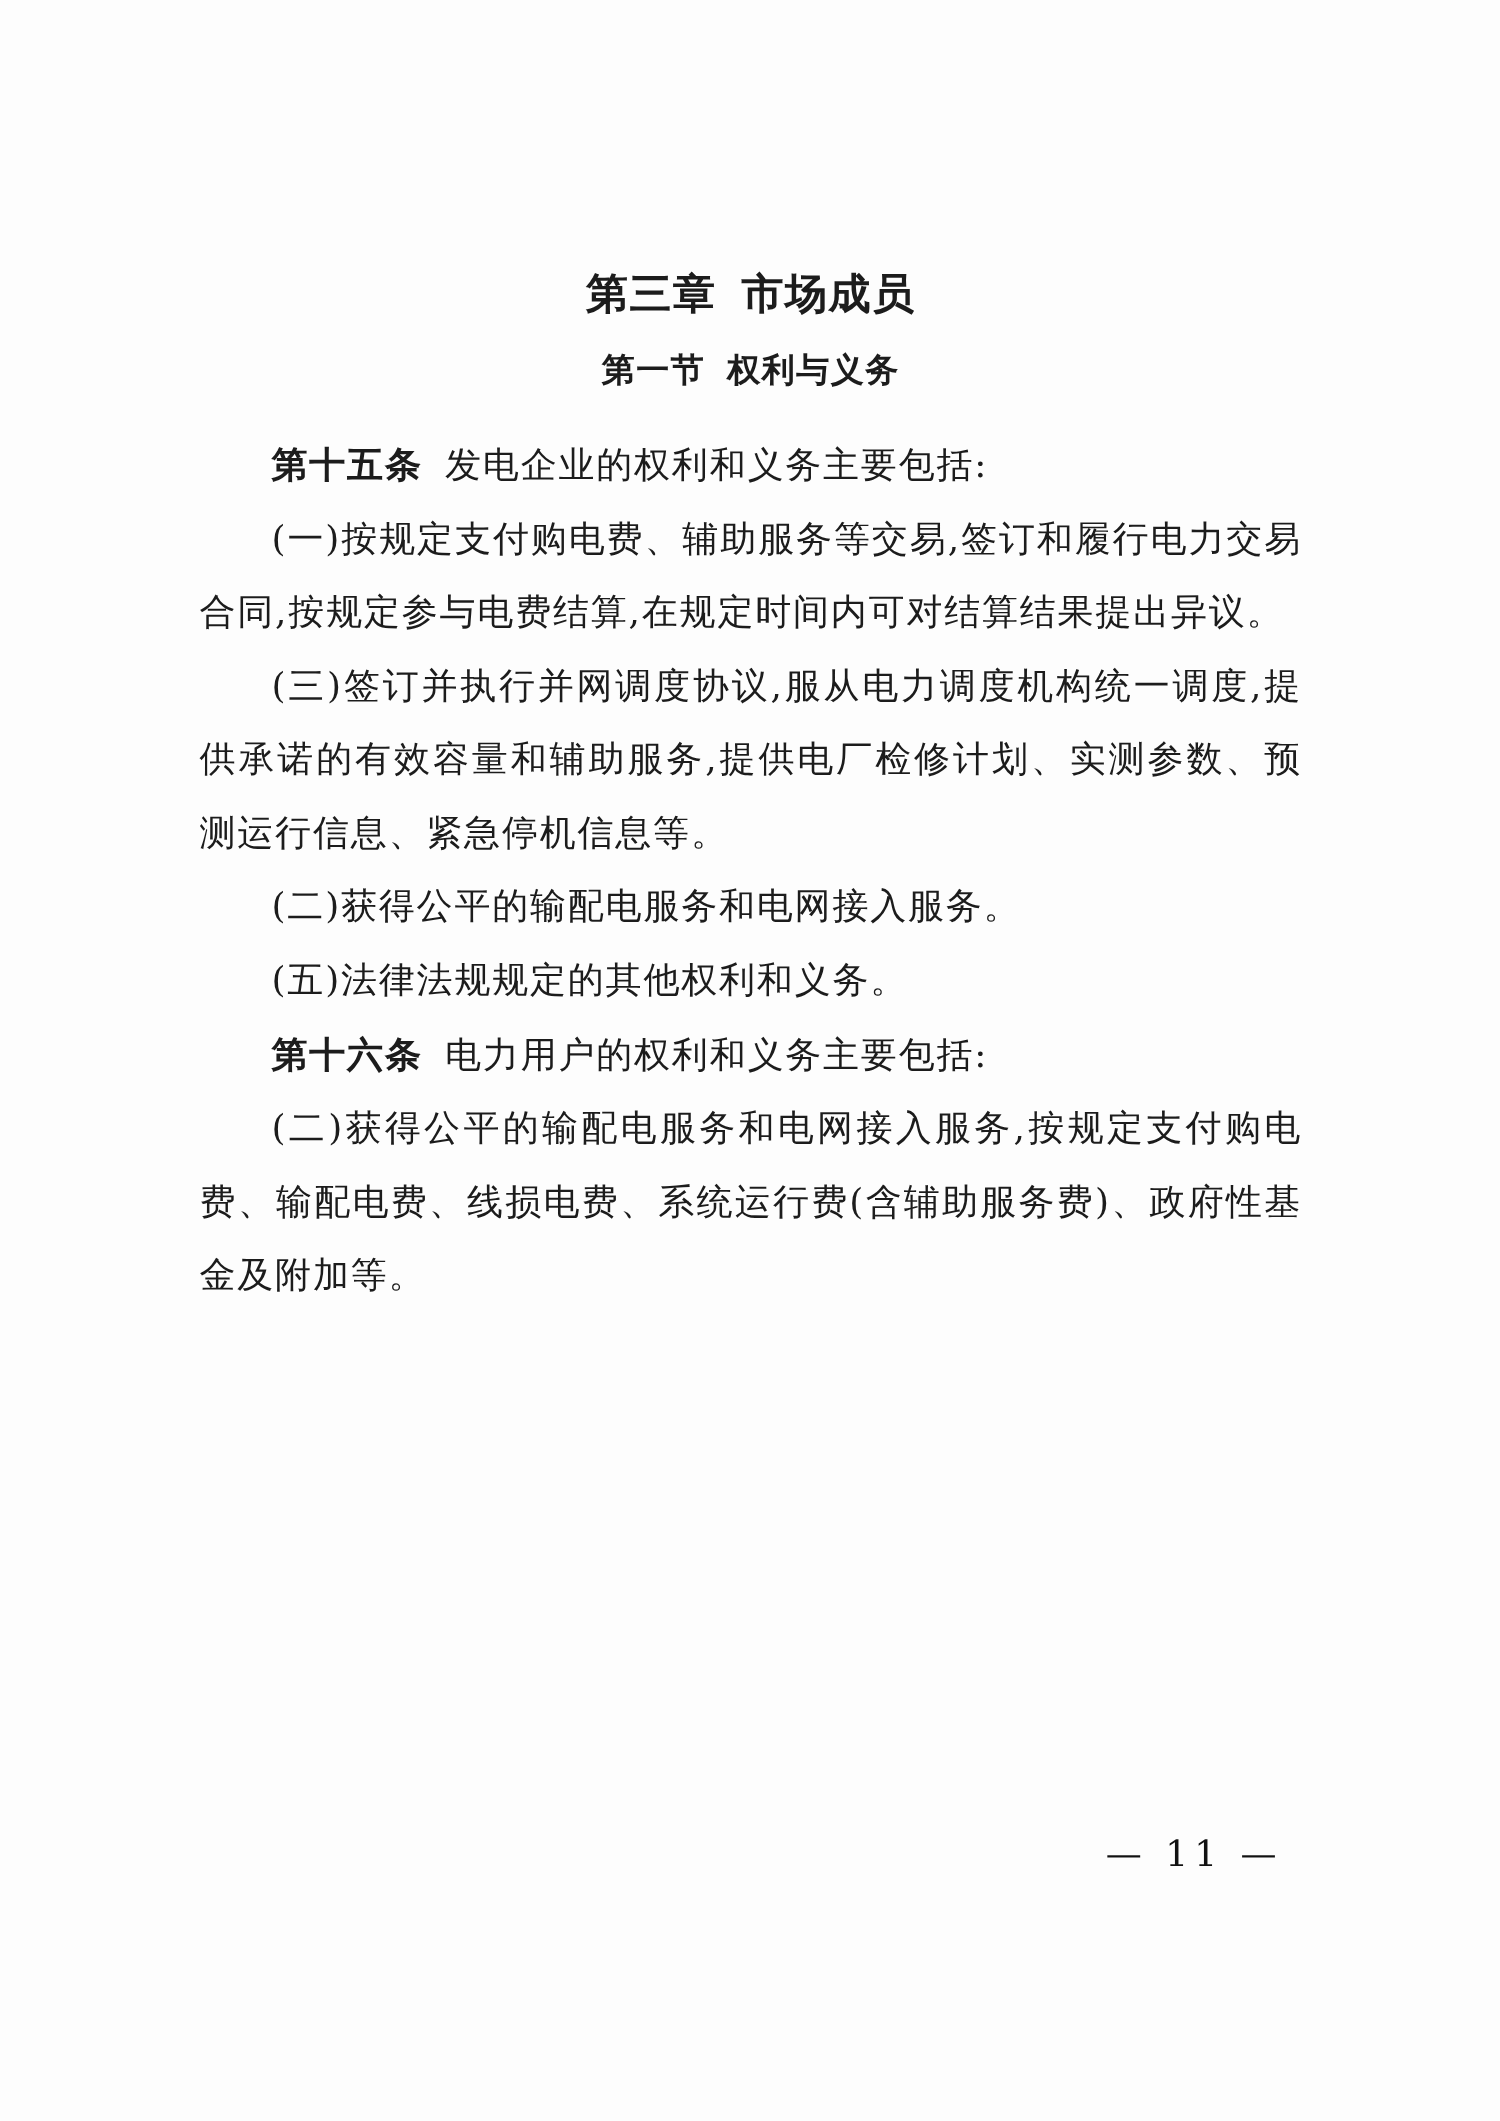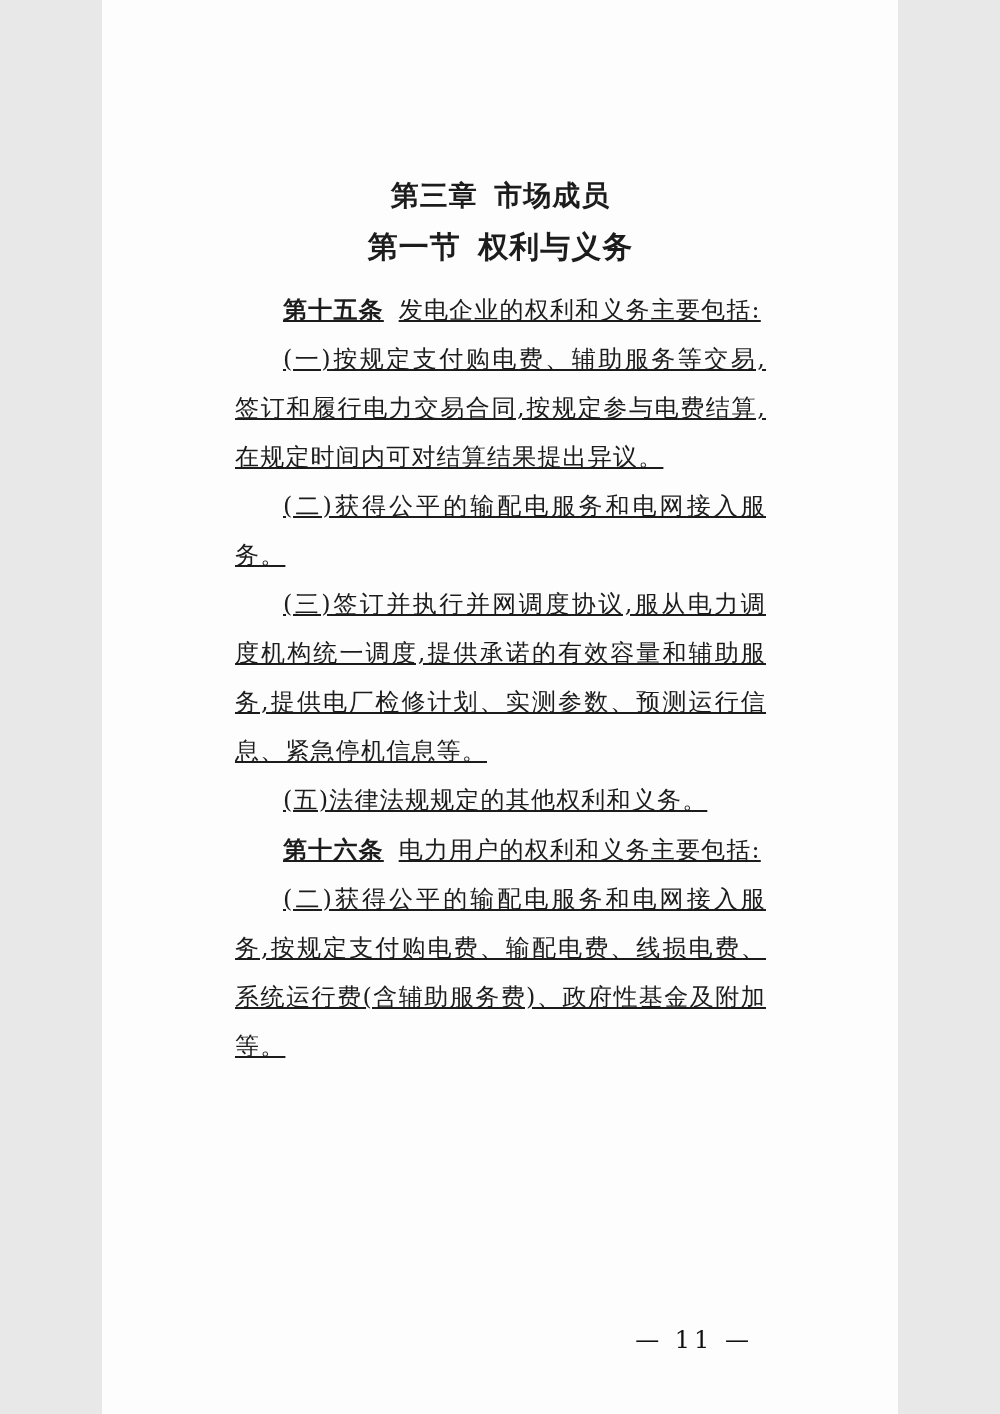--- a/index.html
+++ b/index.html
@@ -2,21 +2,21 @@
 <html><head>
 <meta charset="utf-8">
 <style>
   html, body {
     margin: 0;
     padding: 0;
     background: #e8e8e8;
   }
   .page {
     position: relative;
-    width: 796px;
+    width: 1000px;
     height: 1414px;
     margin: 0 auto;
     background: #fdfdfd;
     overflow: hidden;
     color: #1c1c1c;
   }
   .content {
     padding: 181px 132px 0 133px;
   }
   .chapter-title {
@@ -25,47 +25,46 @@
     font-weight: bold;
     font-size: 28px;
     line-height: 30px;
     letter-spacing: 1px;
     word-spacing: 6px;
   }
   .section-title {
     text-align: center;
     font-family: "DejaVu Serif", "Liberation Serif", serif;
     font-weight: bold;
-    font-size: 30px;
+    font-size: 22px;
     line-height: 28px;
     margin-top: 22px;
     letter-spacing: 1px;
     word-spacing: 6px;
   }
   .body-block {
     margin-top: 24px;
     font-family: "DejaVu Serif", "Liberation Serif", serif;
     font-size: 24px;
     line-height: 49px;
     letter-spacing: 1.2px;
     text-align: justify;
-    text-decoration: underline;
   }
   .body-block p {
     margin: 0;
     padding: 0;
     text-indent: 2em;
   }
   .lead {
     font-weight: bold;
     margin-right: 0.62em;
   }
   .page-number {
     position: absolute;
-    top: 1324px;
+    top: 1220px;
     right: 145px;
     font-family: "DejaVu Serif", "Liberation Serif", serif;
     font-size: 24px;
     line-height: 32px;
     letter-spacing: 4px;
     color: #111;
   }
 </style>
 </head>
 <body>
@@ -76,23 +75,23 @@
     <div class="chapter-title">第三章 市场成员</div>
 
     <div class="section-title">第一节 权利与义务</div>
 
     <div class="body-block">
 
       <p><span class="lead">第十五条</span><span>发电企业的权利和义务主要包括:</span></p>
 
       <p>(一)按规定支付购电费、辅助服务等交易,签订和履行电力交易合同,按规定参与电费结算,在规定时间内可对结算结果提出异议。</p>
 
+      <p>(三)签订并执行并网调度协议,服从电力调度机构统一调度,提供承诺的有效容量和辅助服务,提供电厂检修计划、实测参数、预测运行信息、紧急停机信息等。</p>
+
       <p>(二)获得公平的输配电服务和电网接入服务。</p>
-
-      <p>(三)签订并执行并网调度协议,服从电力调度机构统一调度,提供承诺的有效容量和辅助服务,提供电厂检修计划、实测参数、预测运行信息、紧急停机信息等。</p>
 
 
       <p>(五)法律法规规定的其他权利和义务。</p>
 
       <p><span class="lead">第十六条</span><span>电力用户的权利和义务主要包括:</span></p>
 
 
       <p>(二)获得公平的输配电服务和电网接入服务,按规定支付购电费、输配电费、线损电费、系统运行费(含辅助服务费)、政府性基金及附加等。</p>
 
     </div>

